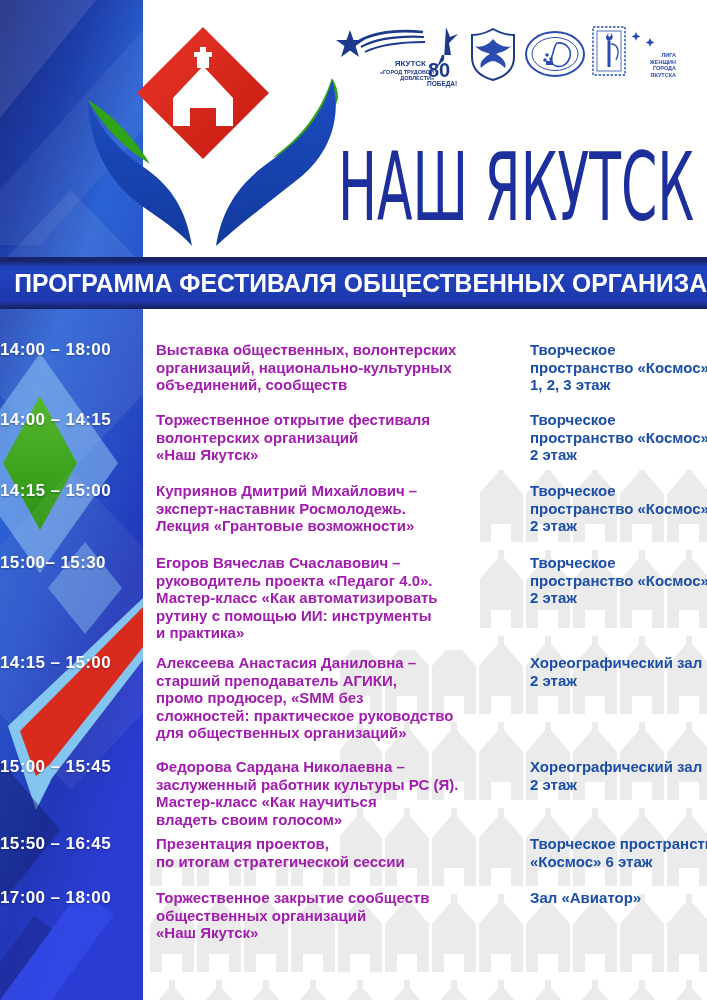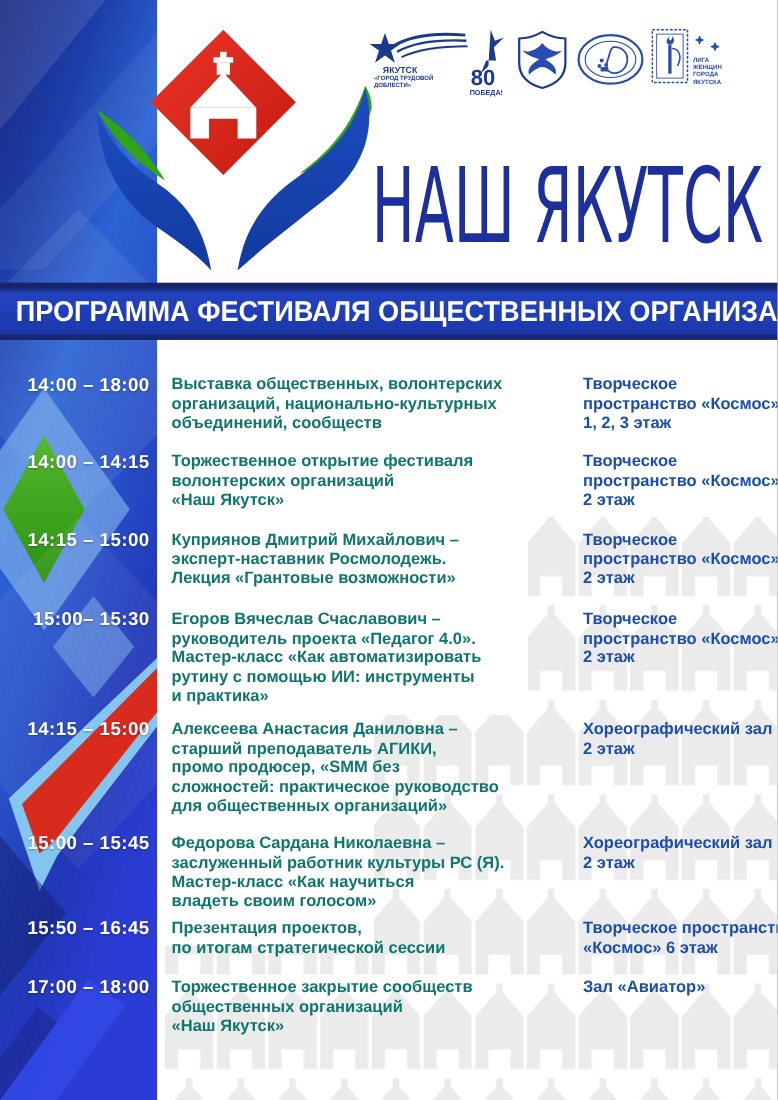--- a/index.html
+++ b/index.html
@@ -6,33 +6,33 @@
   .poster{position:relative;width:707px;height:1000px;background:#ffffff;overflow:hidden;
           font-family:"Liberation Sans",sans-serif;}
   svg{display:block;}
 
   
   .band{position:absolute;left:0;top:0;z-index:1;}
   .watermark{position:absolute;left:150px;top:460px;z-index:1;}
   .festival-logo{position:absolute;left:80px;top:14px;z-index:2;}
   .wordmark{position:absolute;left:336px;top:130px;z-index:2;}
   .logos{position:absolute;left:0;top:0;width:707px;height:100px;z-index:2;}
-  .logos .cap{position:absolute;color:#1b3a8c;font-weight:bold;text-align:left;white-space:pre-line;}
+  .logos .cap{position:absolute;color:#1b3a8c;font-weight:bold;text-align:right;white-space:pre-line;}
   .title-bar{position:absolute;left:0;top:257px;width:707px;height:52px;z-index:4;
      background:linear-gradient(180deg,#17236b 0px,#17236b 4px,#2243c0 10px,#1d38ac 44px,#15205e 52px);
      display:flex;align-items:center;}
   .title-bar .t{color:#ffffff;font-weight:bold;font-size:26px;white-space:nowrap;
      letter-spacing:0;padding-left:15px;transform:scaleX(.95);transform-origin:0 50%;}
 
   .schedule{position:absolute;left:0;top:0;width:707px;height:1000px;z-index:5;}
   .row{position:absolute;left:0;width:707px;}
-  .time{position:absolute;left:0;top:0;width:136px;text-align:right;color:#ffffff;
+  .time{position:absolute;left:0;top:0;width:136px;text-align:left;color:#ffffff;
         font-weight:bold;font-size:17px;line-height:18px;letter-spacing:.4px;
         text-shadow:0 1px 2px rgba(0,10,60,.35);}
-  .desc{position:absolute;left:156px;top:0;width:336px;color:#0f766e;font-weight:bold;
+  .desc{position:absolute;left:156px;top:0;width:336px;color:#a21caf;font-weight:bold;
         font-size:15px;line-height:17.6px;white-space:pre-line;}
   .loc{position:absolute;left:497px;top:0;width:210px;color:#1d4ea8;font-weight:bold;
         font-size:15px;line-height:17.6px;white-space:pre-line;margin-left:33px;}
   .r1{top:341px}.r2{top:411px}.r3{top:482px}.r4{top:554px}
   .r5{top:654px}.r6{top:758px}.r7{top:835px}.r8{top:889px}
 </style>
 </head>
 <body>
 
 <div class="poster">

